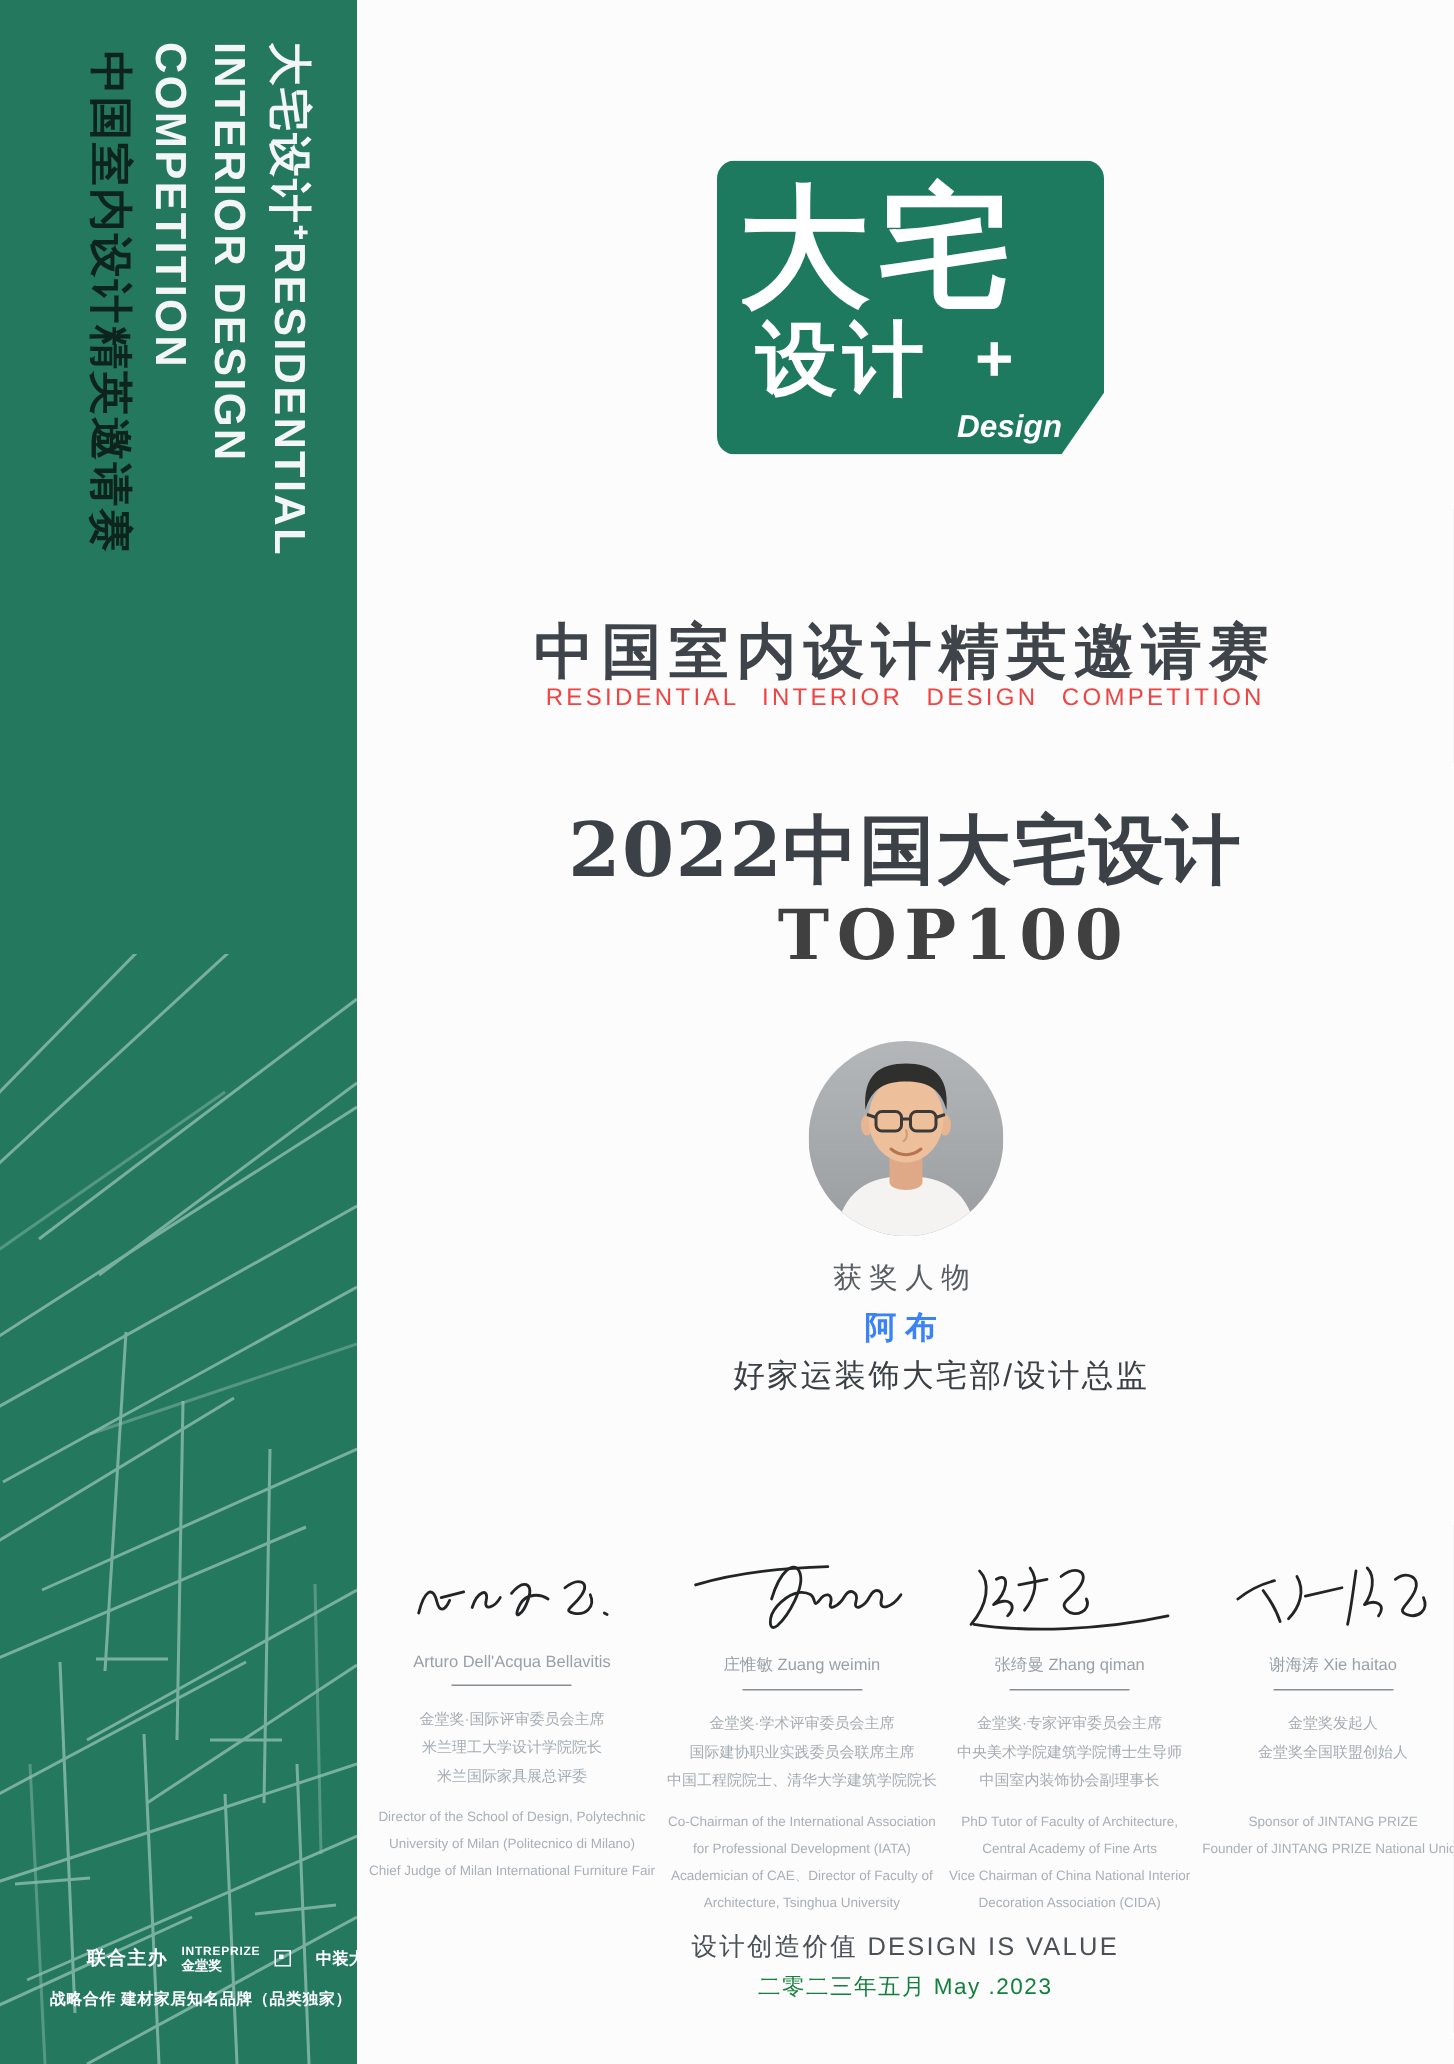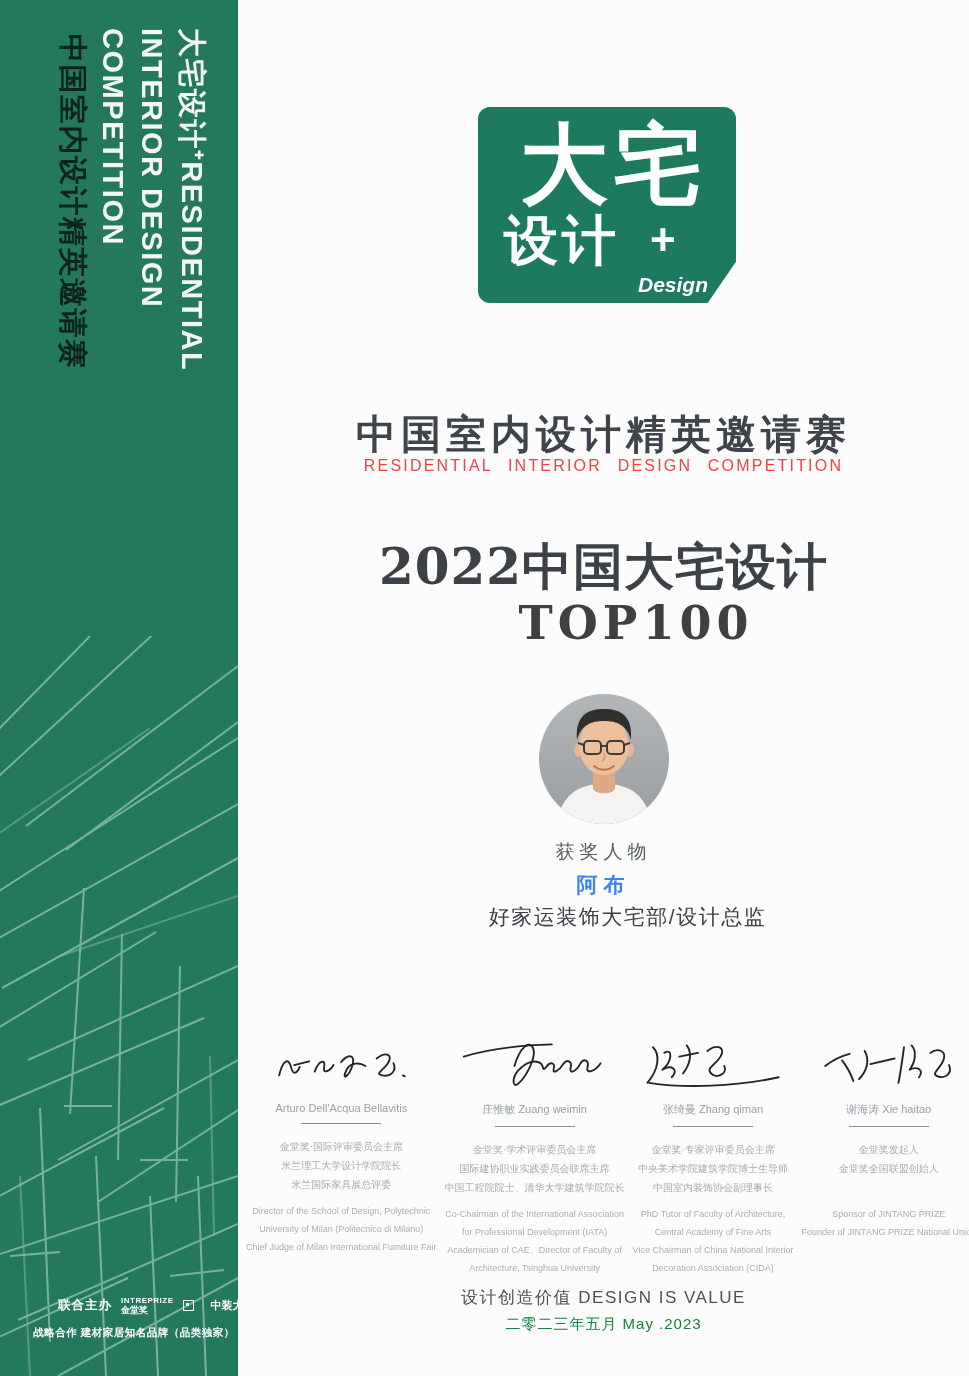--- a/index.html
+++ b/index.html
@@ -22,21 +22,21 @@
   .plogo1 .l2{font-size:9px;}
   .plogo2{display:flex;align-items:center;gap:17px;font-size:11px;font-weight:800;white-space:nowrap;}
   .sq{display:inline-block;width:9px;height:9px;border:1.5px solid #fff;position:relative;}
   .sq::before{content:"";position:absolute;left:2px;top:2px;width:3px;height:3px;background:#fff;}
   .plogo3{font-size:11px;font-weight:800;font-style:italic;letter-spacing:.5px;}
   .srow2{margin-left:30px;font-size:10.5px;font-weight:700;letter-spacing:.5px;white-space:nowrap;text-align:center;}
 
   
   .logo{position:absolute;left:478px;top:107px;width:258px;height:196px;background:#1e7a5f;
         border-radius:12px;clip-path:polygon(0 0,100% 0,100% 79%,89% 100%,0 100%);color:#fff;}
-  .logo-big{font-size:88px;font-weight:800;letter-spacing:6px;line-height:1;margin:14px 0 0 42px;}
+  .logo-big{font-size:88px;font-weight:800;letter-spacing:6px;line-height:1;margin:14px 0 0 14px;}
   .logo-row{display:flex;align-items:center;margin:4px 0 0 26px;}
   .logo-row .t{font-size:54px;font-weight:800;letter-spacing:4px;line-height:1;}
   .logo-row .plus{font-size:44px;font-weight:700;margin-left:30px;line-height:1;}
   .logo-caption{position:absolute;right:28px;bottom:6px;font-style:italic;font-size:21px;font-weight:700;}
 
   
   .ttl-cn{position:absolute;left:238px;top:407px;width:731px;text-align:center;
           font-family:"Liberation Serif",serif;font-size:40px;font-weight:600;letter-spacing:5px;color:#3e444a;}
   .ttl-en{position:absolute;left:238px;top:457px;width:731px;text-align:center;
           font-size:16px;font-weight:500;letter-spacing:2.2px;word-spacing:9px;color:#ef4444;}

